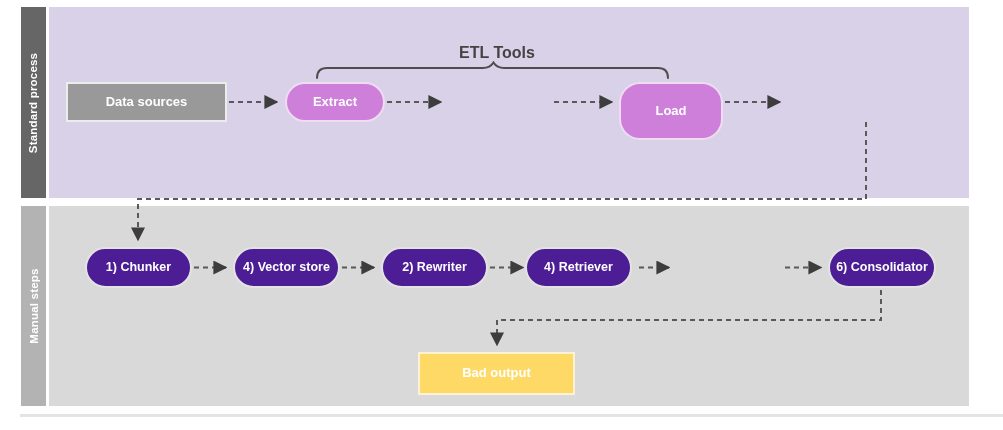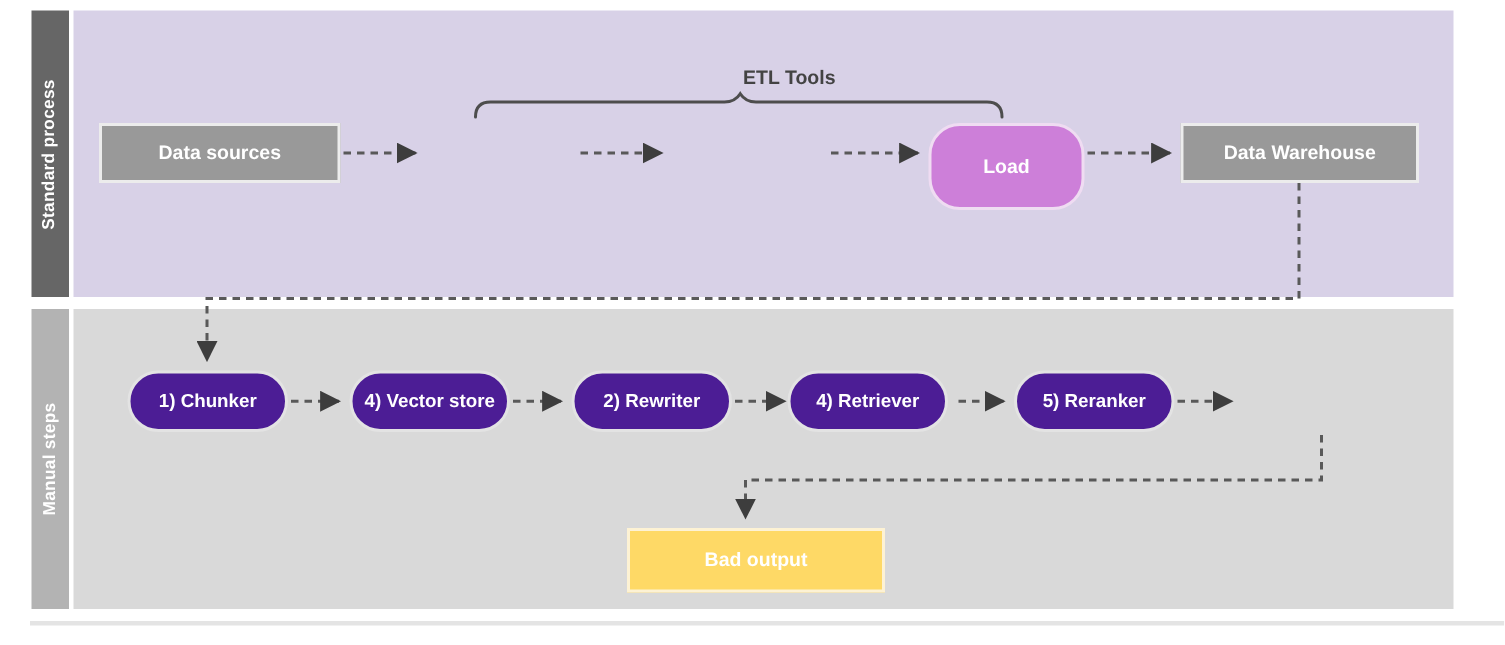--- a/index.html
+++ b/index.html
@@ -15,21 +15,21 @@
   }
   .lane-bar.standard { left:21px; top:7px; width:25px; height:191px; background:#666666; }
   .lane-bar.manual   { left:21px; top:206px; width:25px; height:200px; background:#b3b3b3; }
   .lane-bar span {
     transform:rotate(-90deg); white-space:nowrap; color:#ffffff;
     font-weight:bold; font-size:11.5px; letter-spacing:0.2px;
   }
   svg.connectors { position:absolute; left:0; top:0; z-index:2; }
   .brace-label {
     position:absolute; left:437px; top:44px; width:120px; z-index:2;
-    text-align:right; font-weight:bold; font-size:13px; color:#434343;
+    text-align:center; font-weight:bold; font-size:16px; color:#434343;
   }
   .node {
     position:absolute; z-index:3; box-sizing:border-box;
     display:flex; align-items:center; justify-content:center; text-align:left;
     color:#ffffff; font-weight:bold; font-size:13px; line-height:1.15;
   }
   .node.gray-rect { background:#999999; border:2px solid #ececec; }
   .node.etl-pill  { background:#cd7fd9; border:2px solid #efdcf2; border-radius:21px; }
   .node.step-pill { background:#4c1d95; border:2px solid #e3e3e3; border-radius:21px;
                     font-size:12.5px; padding:0 6px; }
@@ -38,21 +38,21 @@
   .node.extract        { left:285px; top:82px;  width:100px; height:40px; }
   .node.transform      { left:448px; top:82px;  width:104px; height:40px; }
   .node.load           { left:619px; top:82px;  width:104px; height:58px; }
   .node.data-warehouse { left:787px; top:82px;  width:159px; height:40px; }
   .node.chunker        { left:85px;  top:247px; width:107px; height:41px; }
   .node.vector-store   { left:233px; top:247px; width:107px; height:41px; }
   .node.rewriter       { left:381px; top:247px; width:107px; height:41px; }
   .node.retriever      { left:525px; top:247px; width:107px; height:41px; }
   .node.reranker       { left:676px; top:247px; width:107px; height:41px; }
   .node.consolidator   { left:828px; top:247px; width:108px; height:41px; }
-  .node.bad-output     { left:418px; top:352px; width:172px; height:43px; }
+  .node.bad-output     { left:418px; top:352px; width:157px; height:43px; }
   .bottom-hairline {
     position:absolute; left:20px; top:414px; width:983px; height:3px;
     background:#e4e4e4; z-index:0;
   }
 </style>
 </head>
 <body>
 
 <div class="canvas">
 
@@ -84,25 +84,25 @@
       <path d="M639 267.5 H669" marker-end="url(#arrow)"></path>
       <path d="M785 267.5 H821" marker-end="url(#arrow)"></path>
       <path d="M881 290 V320 H497 V345" marker-end="url(#arrow)"></path>
     </g>
     <path d="M317 78 Q317 68 327 68 L483 68 Q490 68 493.5 62.5 Q497 68 504 68 L658 68 Q668 68 668 78" stroke="#4d4d4d" stroke-width="2" fill="none" stroke-linecap="round"></path>
   </svg>
 
   <div class="brace-label">ETL Tools</div>
 
   <div class="node gray-rect data-sources">Data sources</div>
+  <div class="node etl-pill extract">Extract</div>
   <div class="node etl-pill load">Load</div>
-  <div class="node gray-rect data-warehouse">Data Warehouse</div>
 
   <div class="node step-pill chunker">1) Chunker</div>
   <div class="node step-pill vector-store">4) Vector store</div>
   <div class="node step-pill rewriter">2) Rewriter</div>
   <div class="node step-pill retriever">4) Retriever</div>
-  <div class="node step-pill reranker">5) Reranker</div>
+  <div class="node step-pill consolidator">6) Consolidator</div>
   <div class="node yellow-rect bad-output">Bad output</div>
 
   <div class="bottom-hairline"></div>
 
 </div>
 
 </body></html>

